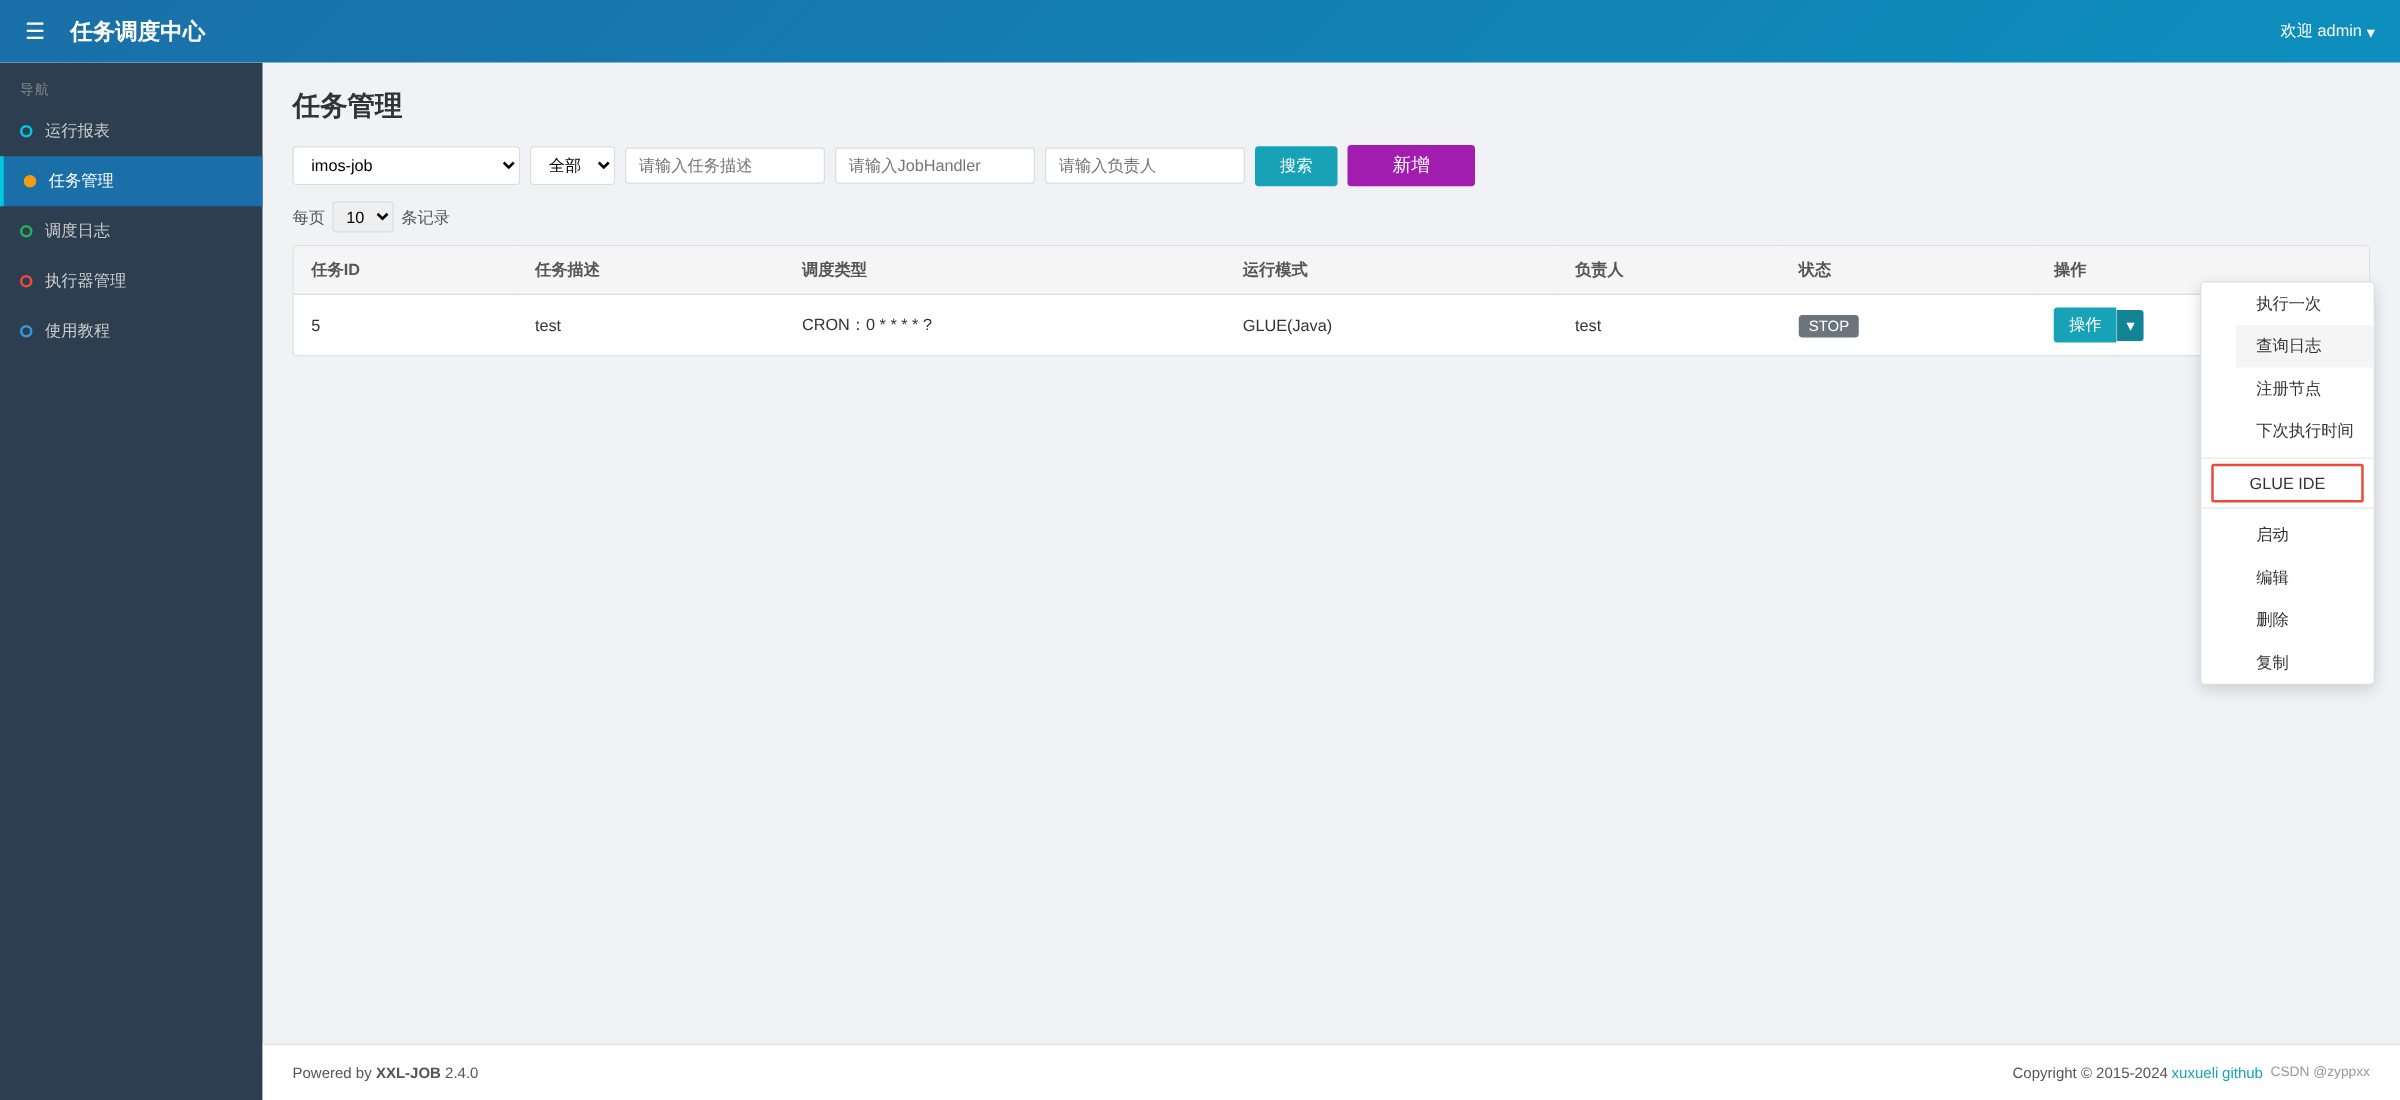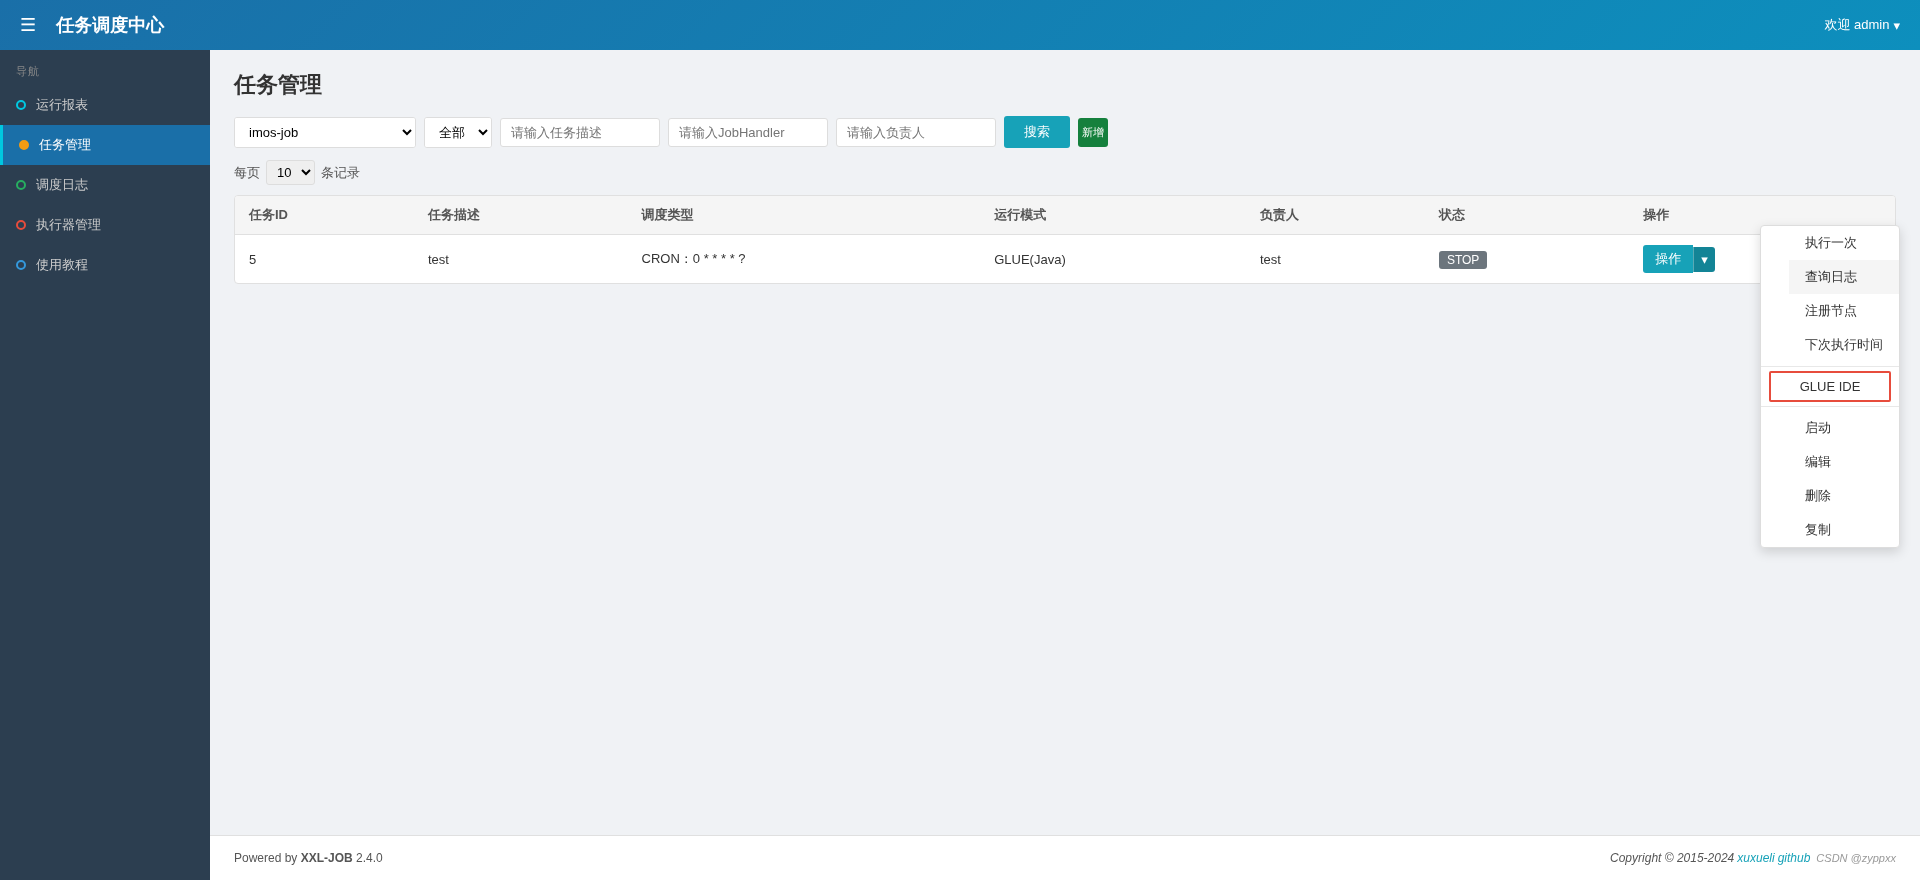--- a/index.html
+++ b/index.html
@@ -142,27 +142,27 @@
     .btn-search {
       background: #17a2b8;
       color: #fff;
       border: none;
       padding: 7px 20px;
       border-radius: 3px;
       cursor: pointer;
       font-size: 13px;
     }
     .btn-add {
-      background: #15803d;
+      background: #a21caf;
       color: #fff;
       border: none;
-      padding: 7px 4px;
-      border-radius: 3px;
-      cursor: pointer;
-      font-size: 11px;
+      padding: 7px 36px;
+      border-radius: 3px;
+      cursor: pointer;
+      font-size: 15px;
     }
 
     
     .per-page-row {
       display: flex;
       align-items: center;
       gap: 6px;
       margin-bottom: 10px;
       font-size: 13px;
       color: #555;
@@ -254,21 +254,20 @@
       justify-content: space-between;
       align-items: center;
       font-size: 12px;
       color: #555;
       flex-shrink: 0;
     }
     .footer-right {
       display: flex;
       gap: 3px;
       align-items: center;
-      font-style: italic;
     }
     .footer-link {
       color: #17a2b8;
       cursor: pointer;
       text-decoration: none;
     }
 
     
     .dropdown-menu {
       position: fixed;

